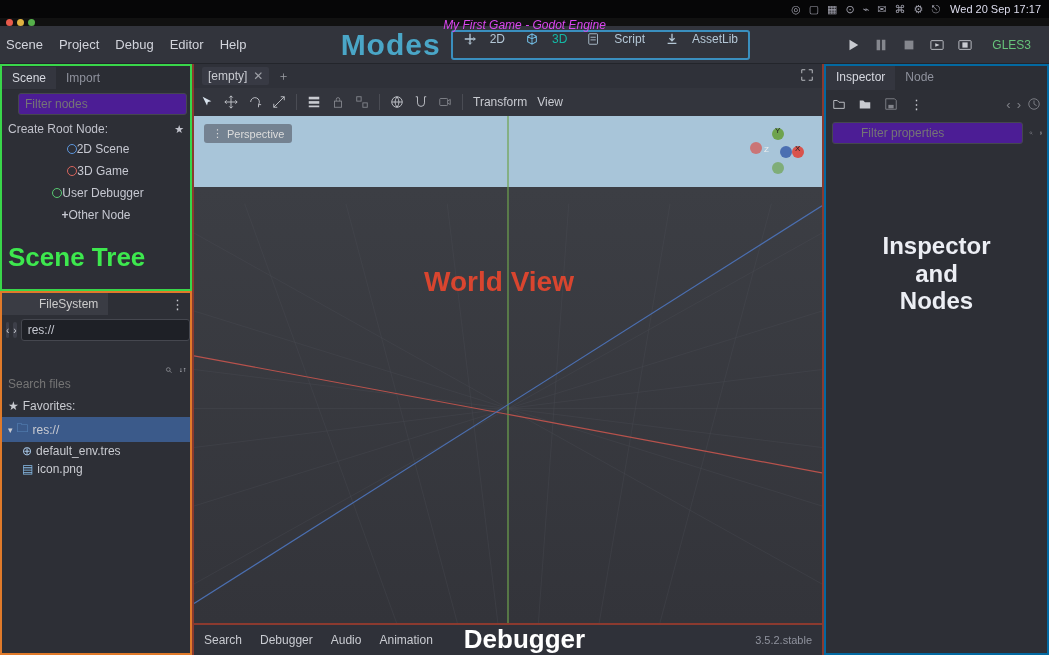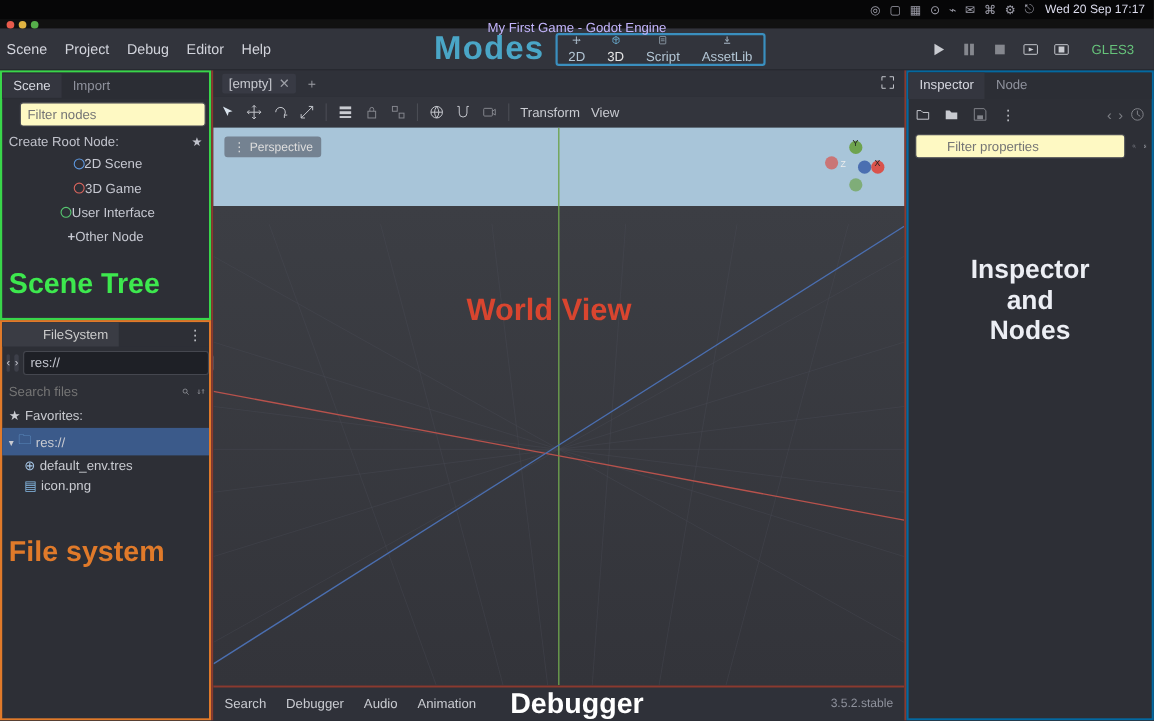--- a/index.html
+++ b/index.html
@@ -4,54 +4,54 @@
 <style>
   * { margin: 0; padding: 0; box-sizing: border-box; font-family: -apple-system, Helvetica, Arial, sans-serif; }
   body { width: 1049px; height: 655px; background: #2d2f36; color: #c9cbd1; overflow: hidden; font-size: 13px; position: relative; }
   .titlebar { height: 8px; background: #111; display: flex; align-items: center; padding-left: 6px; gap: 4px; }
   .dot { width: 7px; height: 7px; border-radius: 50%; }
   .dot.red { background: #e95b4c; }
   .dot.yellow { background: #e0b341; }
   .dot.green { background: #56b04b; }
   .menubar-top { height: 18px; background: rgba(0,0,0,0.86); color: #dde; font-size: 11px; display: flex; align-items: center; justify-content: flex-end; padding: 0 8px; gap: 10px; }
   .menubar-top .icons { display: flex; gap: 8px; opacity: .7; }
-  .projtitle { position: absolute; top: 18px; left: 0; right: 0; text-align: center; font-size: 12px; color: #c4b5fd; pointer-events: none; }
+  .projtitle { position: absolute; top: 18px; left: 0; right: 0; text-align: center; font-size: 12px; color: #d946ef; pointer-events: none; font-style: italic; }
   .topbar { height: 38px; display: flex; align-items: stretch; background: #32343c; border-bottom: 1px solid #23252b; }
   .menu { display: flex; align-items: center; gap: 16px; padding-left: 6px; font-size: 13px; }
   .menu span { cursor: pointer; color: #d2d4dc; }
   .modes-wrap { margin-left: auto; display: flex; align-items: center; }
   .modes-label { font-size: 30px; font-weight: 700; color: #4aa6c7; letter-spacing: 1px; padding: 0 10px; }
   .modes { display: flex; align-items: center; border: 2px solid #3a8fbf; border-radius: 3px; height: 30px; margin: 4px 0; }
-  .mode-btn { display: flex; align-items: center; gap: 3px; padding: 0 10px; color: #b4c7d6; font-size: 12px; height: 100%; cursor: pointer; flex-direction: column; }
-  .mode-btn.active { color: #e5e5e5; }
+  .mode-btn { display: flex; gap: 13px; padding: 0 10px; color: #b4c7d6; font-size: 12px; height: 100%; cursor: pointer; }
+  .mode-btn.active { color: #14b8a6; }
   .play-ctrls { display: flex; align-items: center; gap: 14px; padding: 0 12px; margin-left: auto; }
   .ico { width: 14px; height: 14px; display: inline-block; color: #c9cbd1; }
   .ico.off { opacity: .55; }
   .gles { color: #66c27a; font-size: 12px; padding: 0 6px; }
   .main { display: flex; height: calc(100% - 64px); }
   .left { width: 192px; display: flex; flex-direction: column; }
   .scene-panel { border: 2px solid #39d64a; padding-bottom: 10px; flex: 0 0 auto; }
   .tabs { display: flex; align-items: center; background: #2b2d34; height: 24px; font-size: 12px; }
   .tab { padding: 4px 10px; color: #8f929d; cursor: pointer; }
   .tab.active { background: #34363f; color: #d6d8e0; }
   .toolbar { display: flex; align-items: center; height: 28px; padding: 0 4px; gap: 6px; }
-  .filter { flex: 1; background: #fef9c3; border: 1px solid #45474f; border-radius: 3px; height: 22px; color: #888; font-size: 12px; padding: 0 6px; }
+  .filter { flex: 1; background: #4c1d95; border: 1px solid #45474f; border-radius: 3px; height: 22px; color: #888; font-size: 12px; padding: 0 6px; }
   .row-label { display: flex; align-items: center; justify-content: space-between; font-size: 12px; color: #c0c2cb; padding: 4px 6px 2px 6px; }
   .root-item { display: flex; align-items: center; justify-content: center; height: 22px; font-size: 12px; color: #c6c8d1; cursor: pointer; }
   .root-item .bullet { width: 10px; height: 10px; border: 1.5px solid #5d97de; border-radius: 50%; margin-left: 4px; }
   .root-item.red .bullet { border-color: #d9655d; }
   .scene-tree-label { font-size: 26px; font-weight: 700; color: #3de84e; padding: 16px 6px 6px 6px; }
   .fs-panel { border: 2px solid #e07a2a; flex: 1; display: flex; flex-direction: column; }
   .fs-head { display: flex; align-items: center; height: 22px; background: #2d2f36; }
   .fs-head .tab { background: #3a3c44; color: #ccc; font-size: 12px; padding-left: 37px; }
   .pathbar { display: flex; align-items: center; gap: 4px; padding: 4px; }
   .path-input { flex: 1; background: #1e2026; border: 1px solid #45474f; border-radius: 3px; height: 22px; padding: 0 6px; font-size: 12px; color: #c5c7d0; }
   .nav { width: 16px; height: 16px; border-radius: 3px; background: #3d3f49; display: flex; align-items: center; justify-content: center; cursor: pointer; font-size: 10px; }
   .searchfiles { display: flex; align-items: center; padding: 2px 4px; }
-  .sf-input { flex: 1; background: transparent; border: none; color: #888; font-size: 12px; padding: 2px; }
+  .sf-input { flex: 1; background: transparent; border: none; color: #888; font-size: 12px; padding: 2px; margin-top: 28px; }
   .fav { padding: 4px 6px; font-size: 12px; color: #c9cbd1; display: flex; align-items: center; gap: 4px; }
   .fs-tree { font-size: 12px; }
   .fs-node { display: flex; align-items: center; gap: 4px; padding: 2px 6px; cursor: pointer; }
   .fs-node.sel { background: #3b5a8a; }
   .fs-node.indent { padding-left: 20px; }
   .fs-label-big { font-size: 26px; font-weight: 700; color: #e07a2a; padding: 36px 6px; }
   .center { flex: 1; display: flex; flex-direction: column; border-left: 2px solid #8b3a2f; border-right: 2px solid #8b3a2f; }
   .scene-tabs { height: 24px; display: flex; align-items: center; padding: 2px 8px; background: #2f3139; font-size: 12px; gap: 8px; }
   .scene-tab { display: flex; align-items: center; gap: 6px; padding: 2px 6px; background: #383a44; border-radius: 2px; }
   .fullscreen-ico { margin-left: auto; cursor: pointer; }
@@ -189,21 +189,21 @@
       <div class="root-item">
           <span class="bullet"></span>
           <span>2D Scene</span>
         </div>
       <div class="root-item red">
           <span class="bullet"></span>
           <span>3D Game</span>
         </div>
       <div class="root-item">
           <span class="bullet" style="border-color:#57c971"></span>
-          <span>User Interface</span>
+          <span>User Debugger</span>
         </div>
       <div class="root-item">
           <span style="font-weight:700;">+</span>
           <span>Other Node</span>
         </div>
       <div class="scene-tree-label">Scene Tree</div>
     </div>
 
     <div class="fs-panel">
       <div class="fs-head">
@@ -243,21 +243,20 @@
         </div>
         <div class="fs-node indent">
           <span style="color:#a7c7e7;">⊕</span>
           <span>default_env.tres</span>
         </div>
         <div class="fs-node indent">
           <span style="color:#88bde8;">▤</span>
           <span>icon.png</span>
         </div>
       </div>
-      <div class="fs-label-big">File system</div>
     </div>
   </div>
 
   <div class="center">
     <div class="scene-tabs">
       <div class="scene-tab">
         <span>[empty]</span>
         <span style="opacity:.7;">✕</span>
       </div>
       <span style="opacity:.7;cursor:pointer;">＋</span>

